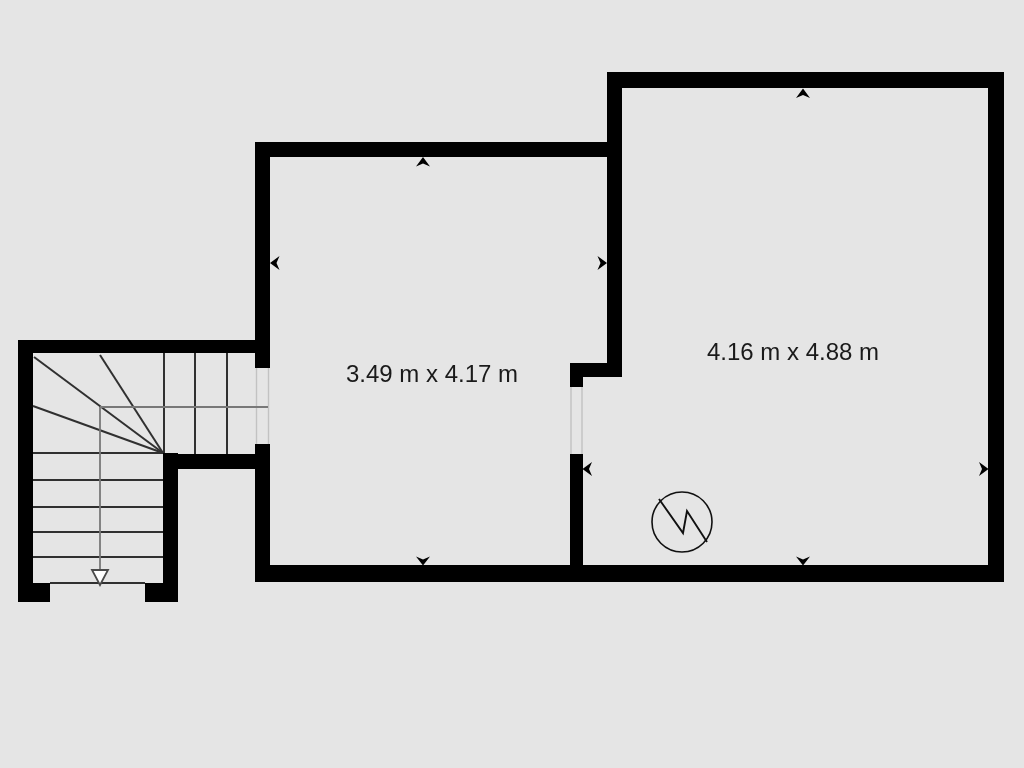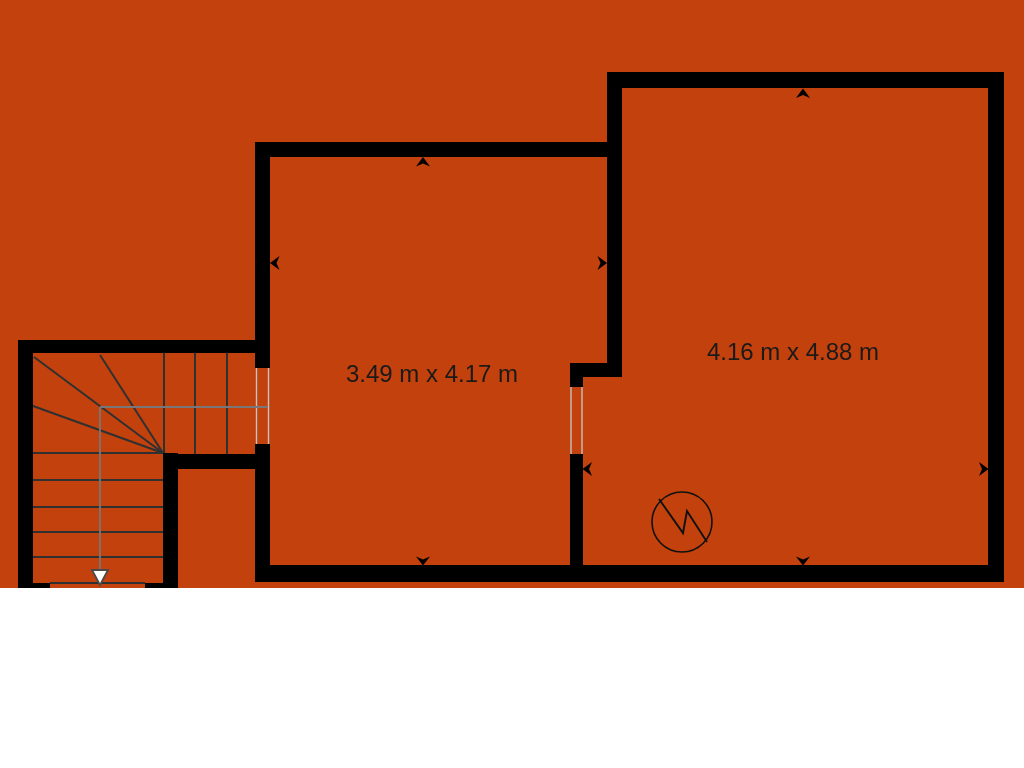--- a/index.html
+++ b/index.html
@@ -1,19 +1,19 @@
 <!DOCTYPE html>
 <html><head>
 <meta charset="utf-8">
 <style>
   html,body{margin:0;padding:0;background:#fff;}
   #canvas{
     position:relative;
-    width:1024px;height:588px;
-    background:#c2410c;
+    width:1024px;height:768px;
+    background:#e5e5e5;
     overflow:hidden;
     font-family:"Liberation Sans", sans-serif;
     text-decoration:underline;
   }
   svg{position:absolute;left:0;top:0;}
   .wall{fill:#000000;stroke:none;}
   .tread{stroke:#303030;stroke-width:2;fill:none;}
   .walkline{stroke:#787878;stroke-width:1.8;fill:none;}
   .walk-arrowhead{fill:#ffffff;stroke:#4a4a4a;stroke-width:1.8;}
   .opening-line{stroke:#c2c2c2;stroke-width:1.4;fill:none;}

